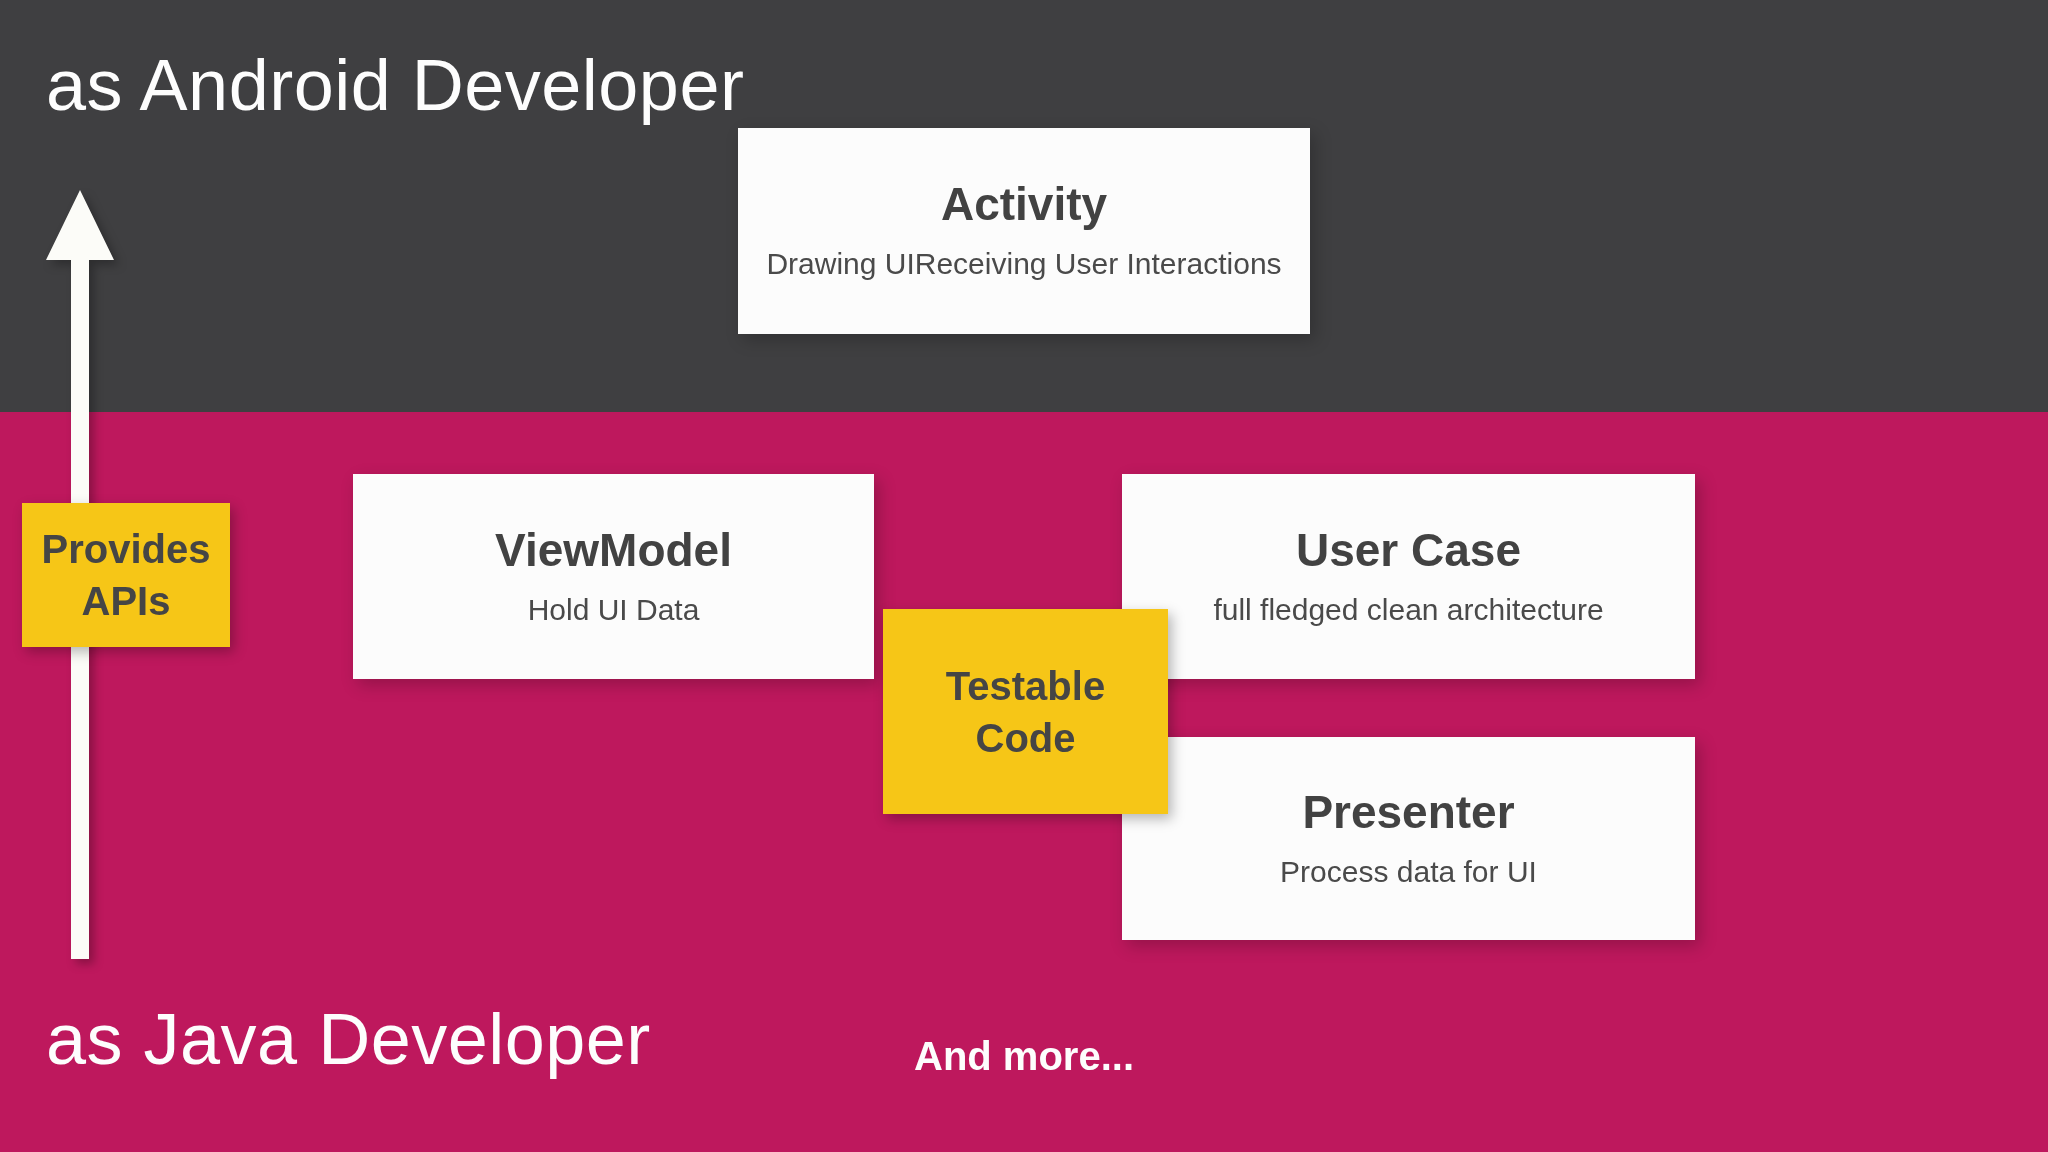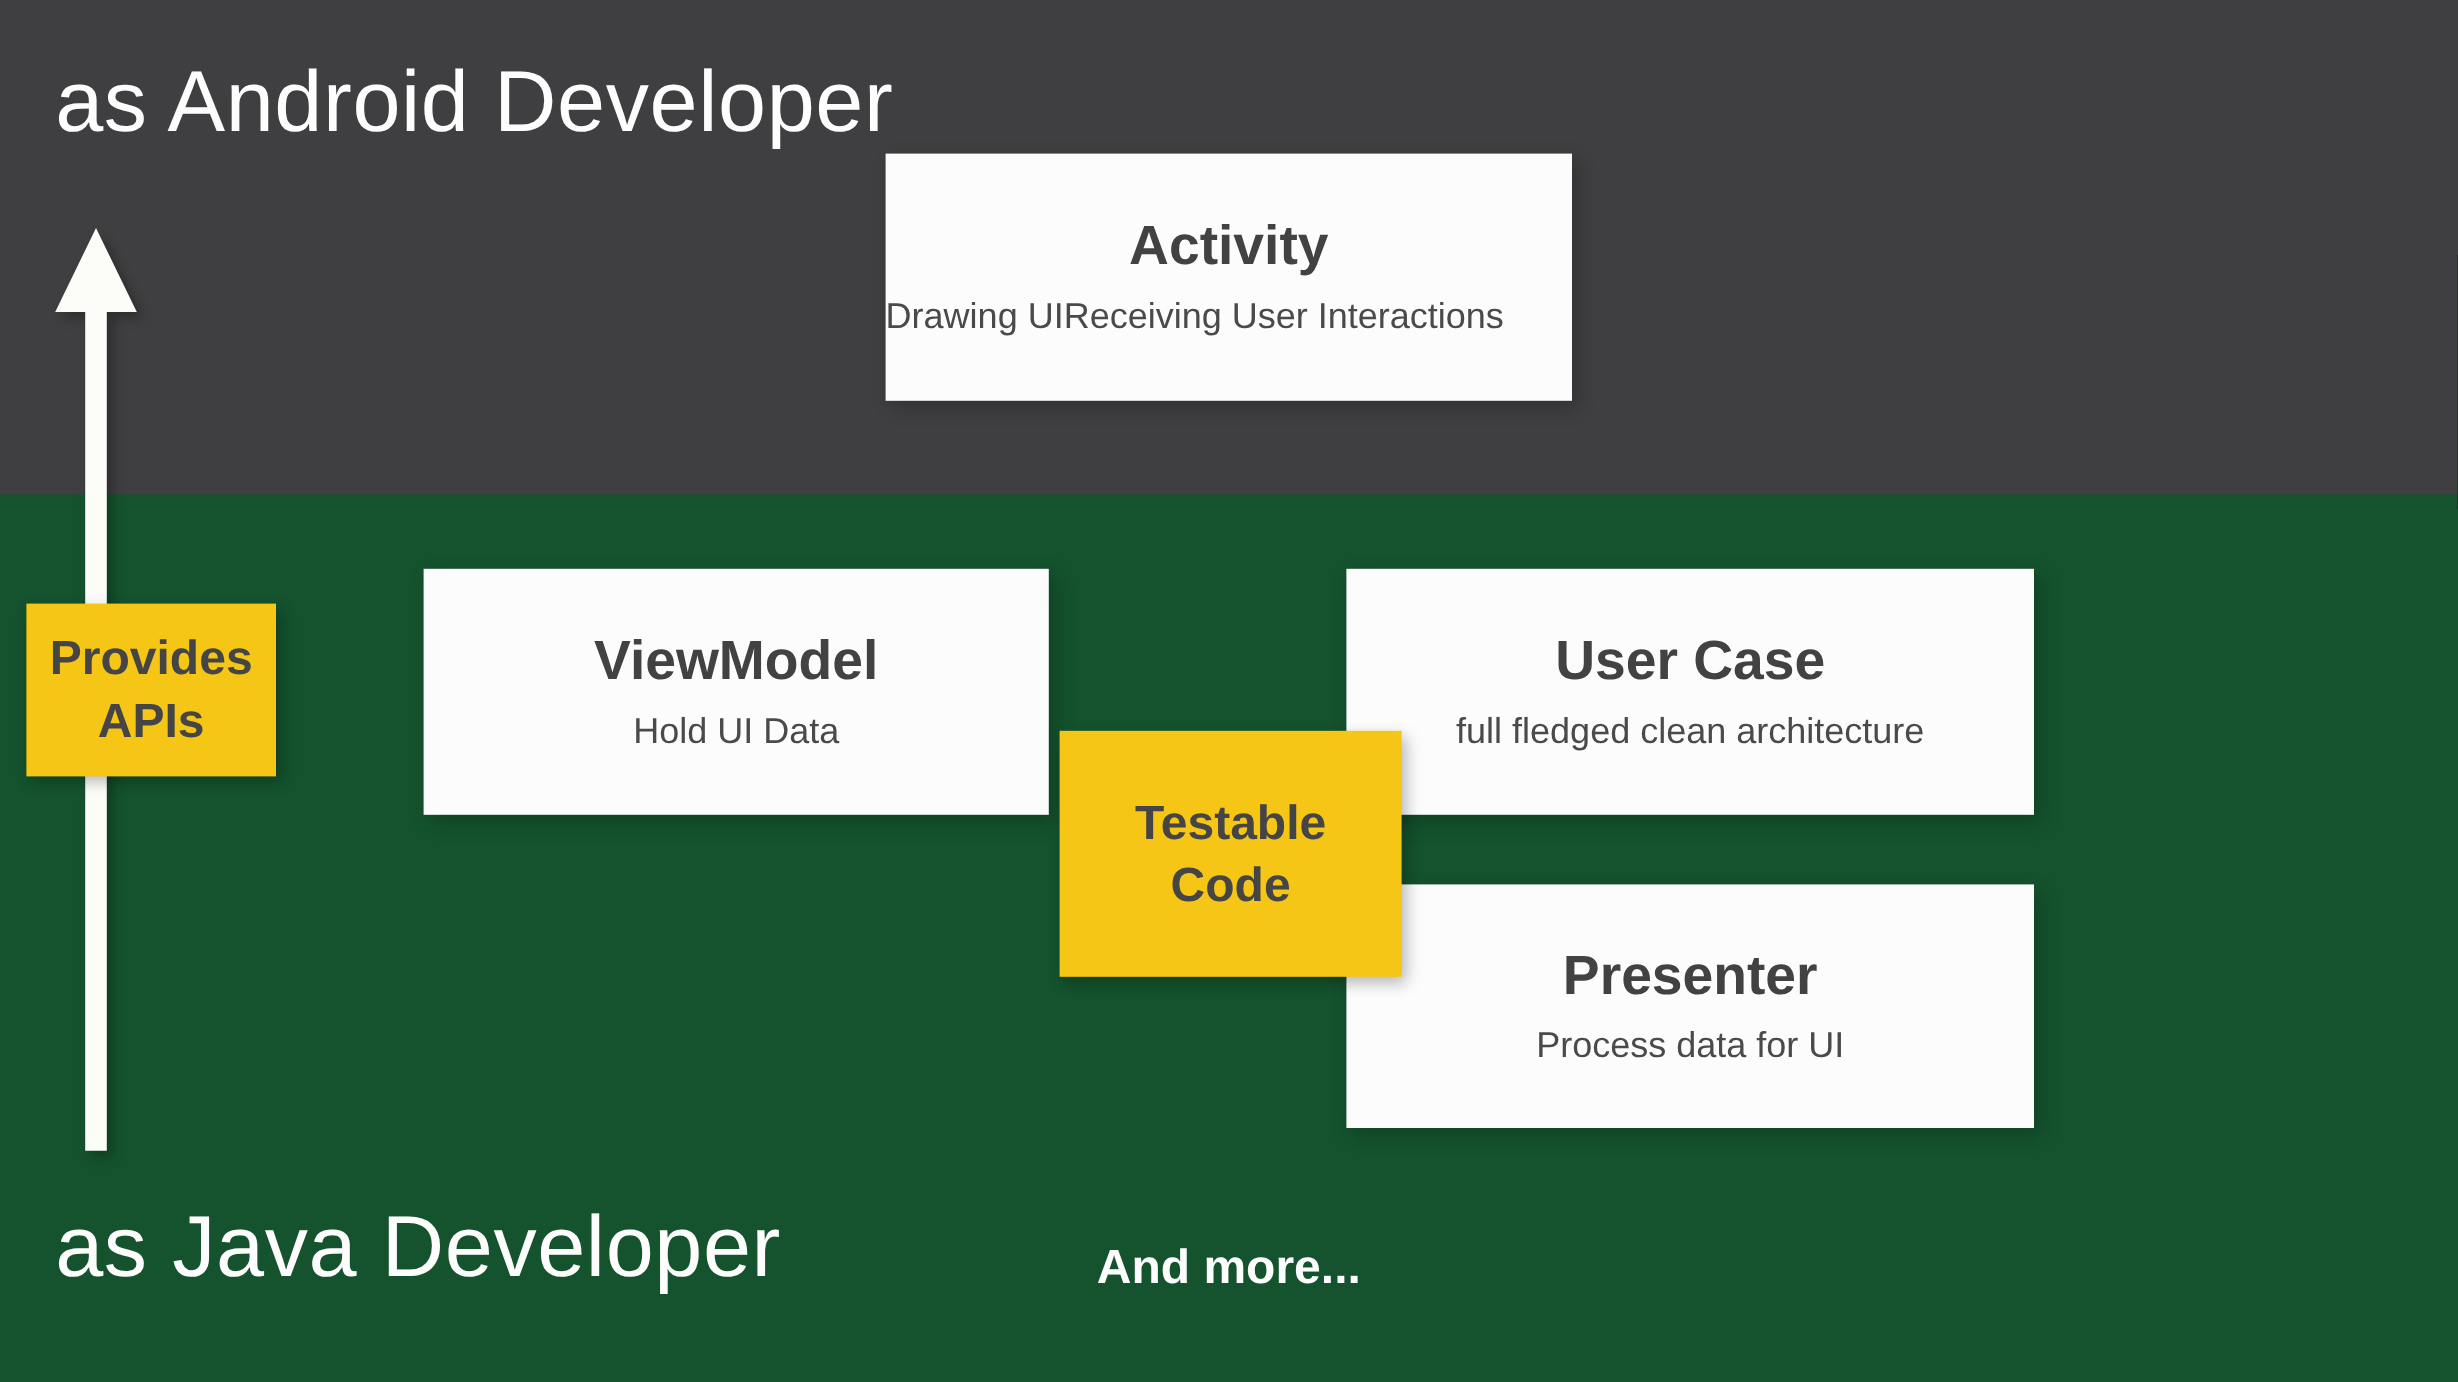--- a/index.html
+++ b/index.html
@@ -1,21 +1,21 @@
 <!DOCTYPE html>
 <html><head>
 <meta charset="utf-8">
 <style>
   html, body { margin: 0; padding: 0; background: #222; }
   .slide {
     position: relative;
     width: 2048px;
     height: 1152px;
     overflow: hidden;
-    background: #14532d;
+    background: #be185d;
     font-family: "Liberation Sans", sans-serif;
   }
   .section-dark {
     position: absolute;
     left: 0; top: 0;
     width: 2048px; height: 412px;
     background: #3F3F41;
   }
   .section-title {
     position: absolute;
@@ -26,20 +26,21 @@
     white-space: nowrap;
   }
   #android-title { left: 46px; top: 44px; }
   #java-title   { left: 46px; top: 998px; }
 
   .card {
     position: absolute;
     background: #FCFCFC;
     display: flex;
     flex-direction: column;
+    align-items: center;
     justify-content: center;
     gap: 12px;
     text-align: center;
     box-shadow: 5px 6px 16px rgba(0,0,0,0.22);
     z-index: 2;
   }
   .card-title {
     font-size: 46px;
     font-weight: bold;
     color: #424242;

